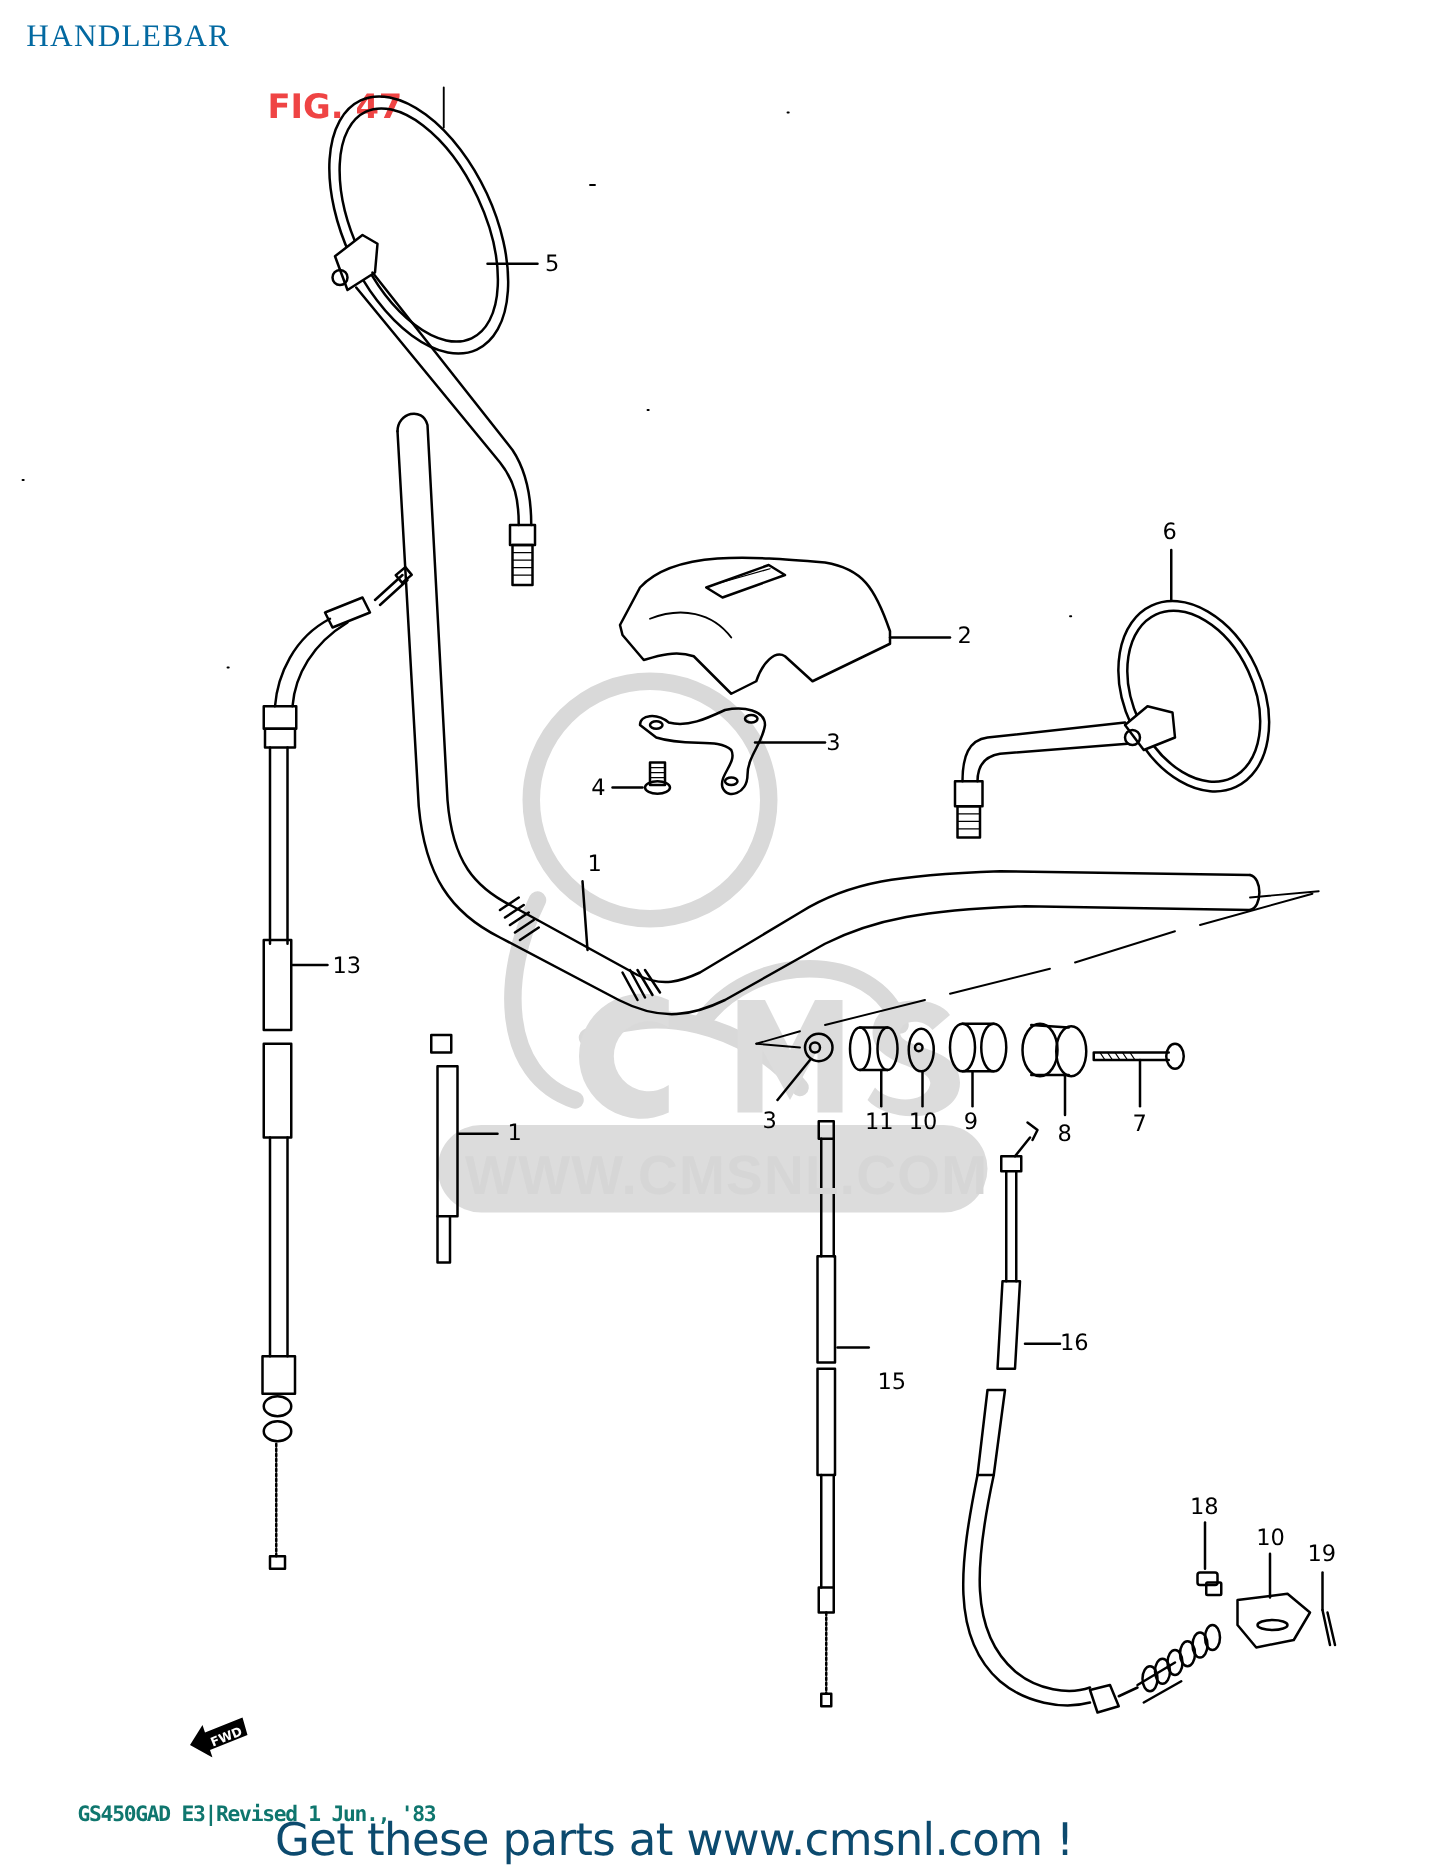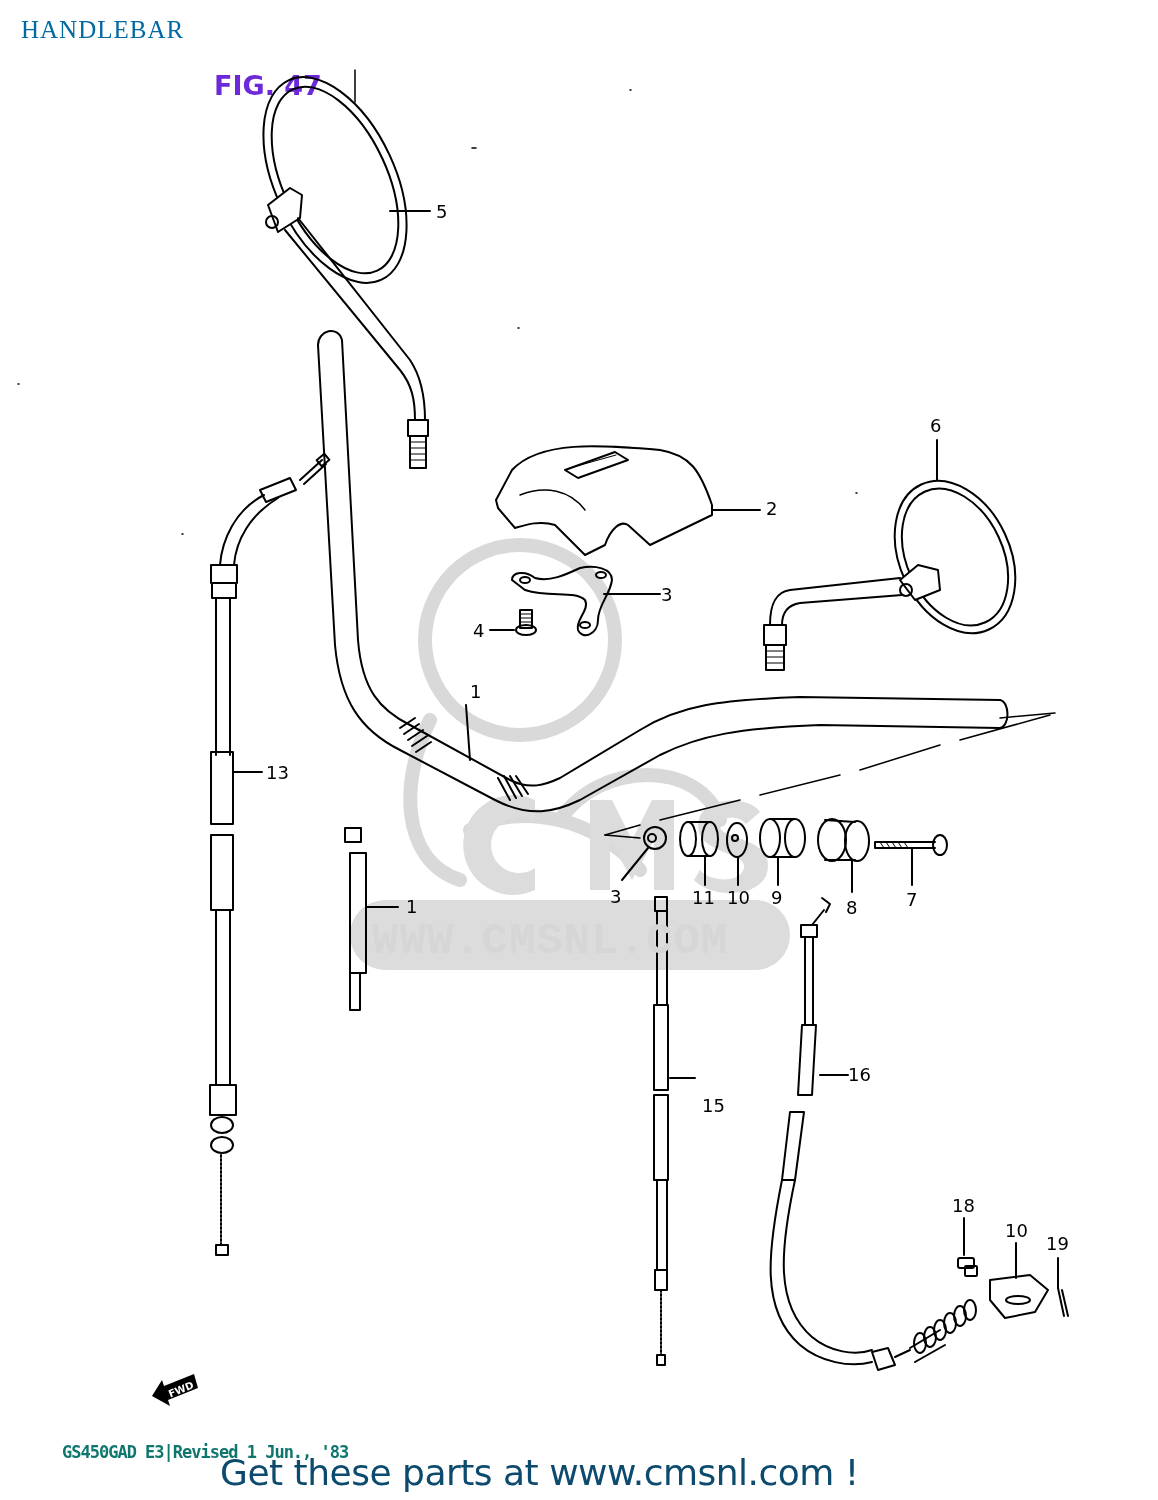--- a/index.html
+++ b/index.html
@@ -1,23 +1,23 @@
 <!DOCTYPE html>
 <html><head>
 <meta charset="utf-8">
 <style>
   html, body { margin: 0; padding: 0; background: #ffffff; }
   body { width: 1158px; height: 1500px; position: relative; overflow: hidden; font-family: "DejaVu Sans", sans-serif; }
   .page-title { position: absolute; left: 21px; top: 16px; font-size: 25px; color: #0369a1; letter-spacing: 1px; font-family: Liberation Serif, serif; }
-  .fig-label { position: absolute; left: 214px; top: 70px; font-size: 27px; font-weight: bold; color: #6d28d9; font-family: "DejaVu Sans", sans-serif; letter-spacing: 0px; }
+  .fig-label { position: absolute; left: 214px; top: 70px; font-size: 27px; font-weight: bold; color: #ef4444; font-family: "DejaVu Sans", sans-serif; letter-spacing: 0px; }
   svg.diagram { position: absolute; left: 0; top: 0; }
   .callout { position: absolute; font-size: 18px; color: #000; font-family: "DejaVu Sans", sans-serif; line-height: 1; }
   .footer-code { position: absolute; left: 62px; top: 1442px; font-size: 17px; color: #0f766e; font-family: "DejaVu Sans Mono", monospace; font-weight: bold; letter-spacing: -1px; }
   .promo { position: absolute; left: 220px; top: 1452px; font-size: 36px; color: #0c4a6e; font-family: "DejaVu Sans", sans-serif; letter-spacing: -0.5px; }
-  .watermark-text { position: absolute; left: 372px; top: 916px; font-size: 44px; font-weight: bold; color: #d6d6d6; font-family: Liberation Mono, monospace; letter-spacing: 1px; }
+  .watermark-text { position: absolute; left: 372px; top: 916px; font-size: 44px; font-weight: bold; color: #d6d6d6; font-family: Liberation Sans, sans-serif; letter-spacing: 1px; }
   .fwd { position: absolute; left: 150px; top: 1370px; }
 </style>
 </head>
 <body>
 
 <div class="page-title">HANDLEBAR</div>
 <div class="fig-label">FIG. 47</div>
 
 <svg class="diagram" width="1158" height="1500" viewBox="0 0 1158 1500" fill="none" stroke="#000" stroke-width="2" stroke-linecap="round" stroke-linejoin="round">
 

